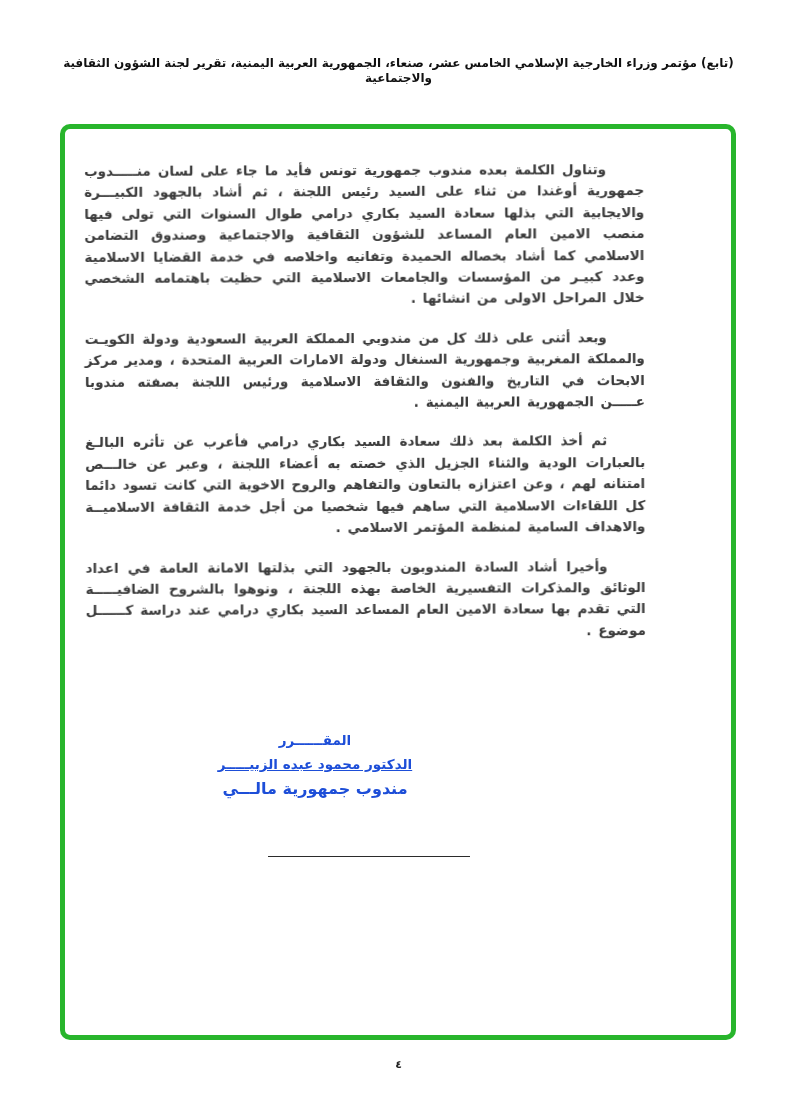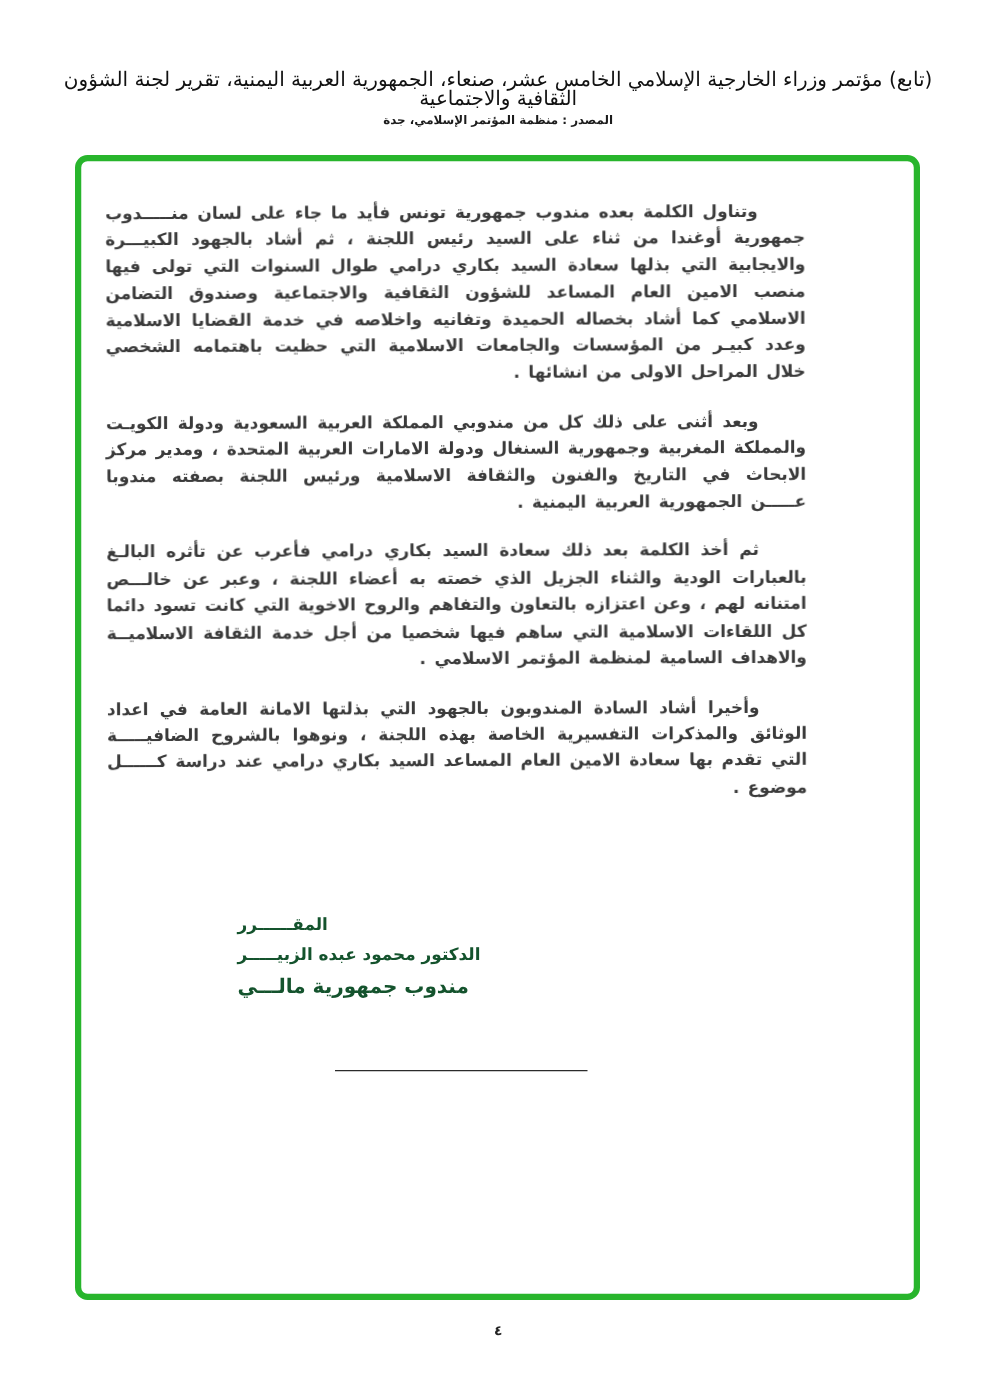--- a/index.html
+++ b/index.html
@@ -19,22 +19,22 @@
   .header {
     position: absolute;
     top: 56px;
     left: 40px;
     right: 40px;
     text-align: center;
     direction: rtl;
     color: #111111;
   }
   .header-line1 {
-    font-size: 16px;
-    font-weight: normal;
+    font-size: 12px;
+    font-weight: bold;
     letter-spacing: 0;
     line-height: 15px;
   }
   .header-line2 {
     font-size: 9.5px;
     font-weight: bold;
     margin-top: 5px;
     color: #1c1c1c;
   }
 
@@ -71,32 +71,33 @@
     text-indent: 38px;
   }
 
   
   .signature {
     position: absolute;
     left: 190px;
     top: 732px;
     width: 250px;
     direction: rtl;
-    text-align: left;
-    color: #14532d;
+    text-align: center;
+    color: #1d4ed8;
     font-weight: 700;
     filter: blur(0.35px);
   }
   .signature-title {
     font-size: 13.5px;
     margin-bottom: 8px;
   }
   .signature-name {
     font-size: 13.5px;
     margin-bottom: 7px;
+    text-decoration: underline;
   }
   .signature-role {
     font-size: 16px;
   }
 
   
   .signature-rule {
     position: absolute;
     left: 268px;
     top: 856px;
@@ -116,21 +117,20 @@
     font-size: 11px;
     font-weight: bold;
     color: #222222;
   }
 </style>
 </head>
 <body>
 
 <div class="header">
   <div class="header-line1">(تابع) مؤتمر وزراء الخارجية الإسلامي الخامس عشر، صنعاء، الجمهورية العربية اليمنية، تقرير لجنة الشؤون الثقافية والاجتماعية</div>
-  <div class="header-line2">المصدر :  منظمة المؤتمر الإسلامي، جدة</div>
 </div>
 
 <div class="annotation-box" style="border-color: rgb(40, 181, 44);"></div>
 
 <div class="scan-body">
   <p>وتناول الكلمة بعده مندوب جمهورية تونس فأيد ما جاء على لسان منـــــدوب جمهورية أوغندا من ثناء على السيد رئيس اللجنة ، ثم أشاد بالجهود الكبيـــرة والايجابية التي بذلها سعادة السيد بكاري درامي طوال السنوات التي تولى فيها منصب الامين العام المساعد للشؤون الثقافية والاجتماعية وصندوق التضامن الاسلامي كما أشاد بخصاله الحميدة وتفانيه واخلاصه في خدمة القضايا الاسلامية وعدد كبيـر من المؤسسات والجامعات الاسلامية التي حظيت باهتمامه الشخصي خلال المراحل الاولى من انشائها .</p>
   <p>وبعد أثنى على ذلك كل من مندوبي المملكة العربية السعودية ودولة الكويـت والمملكة المغربية وجمهورية السنغال ودولة الامارات العربية المتحدة ، ومدير مركز الابحاث في التاريخ والفنون والثقافة الاسلامية ورئيس اللجنة بصفته مندوبا عـــــن الجمهورية العربية اليمنية .</p>
   <p>ثم أخذ الكلمة بعد ذلك سعادة السيد بكاري درامي فأعرب عن تأثره البالـغ بالعبارات الودية والثناء الجزيل الذي خصته به أعضاء اللجنة ، وعبر عن خالـــص امتنانه لهم ، وعن اعتزازه بالتعاون والتفاهم والروح الاخوية التي كانت تسود دائما كل اللقاءات الاسلامية التي ساهم فيها شخصيا من أجل خدمة الثقافة الاسلاميــة والاهداف السامية لمنظمة المؤتمر الاسلامي .</p>
   <p>وأخيرا أشاد السادة المندوبون بالجهود التي بذلتها الامانة العامة في اعداد الوثائق والمذكرات التفسيرية الخاصة بهذه اللجنة ، ونوهوا بالشروح الضافيـــــة التي تقدم بها سعادة الامين العام المساعد السيد بكاري درامي عند دراسة كــــــل موضوع .</p>
 </div>

